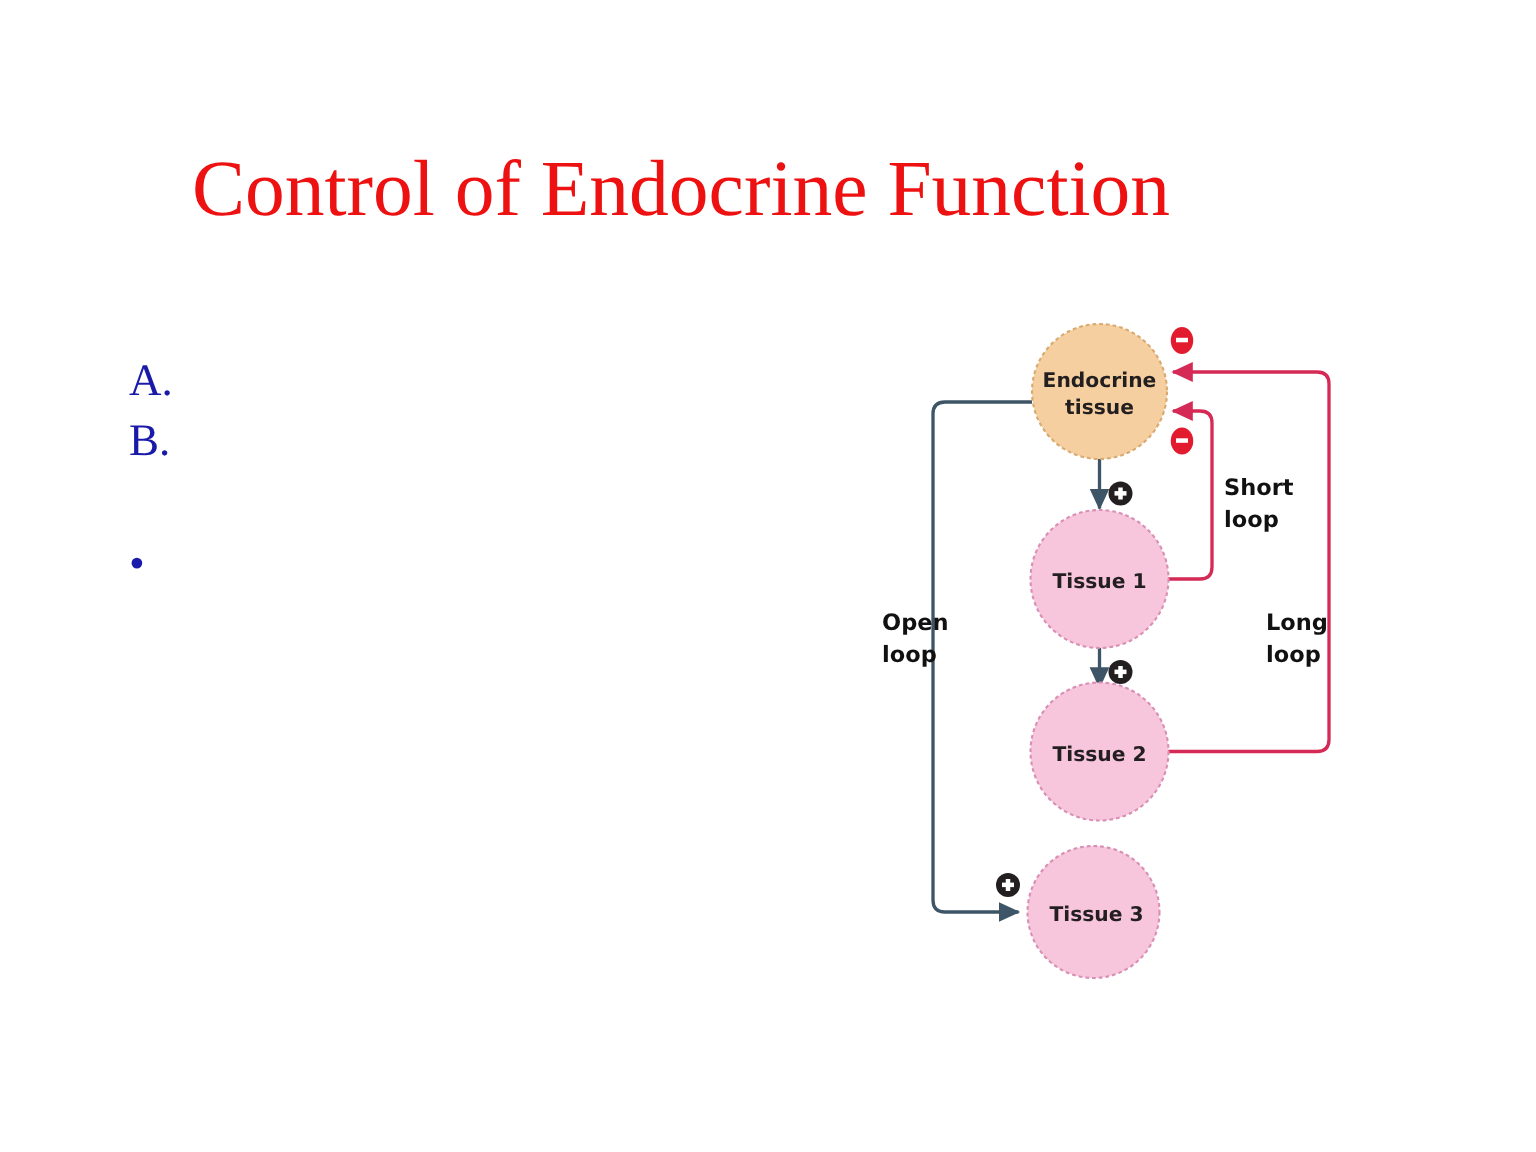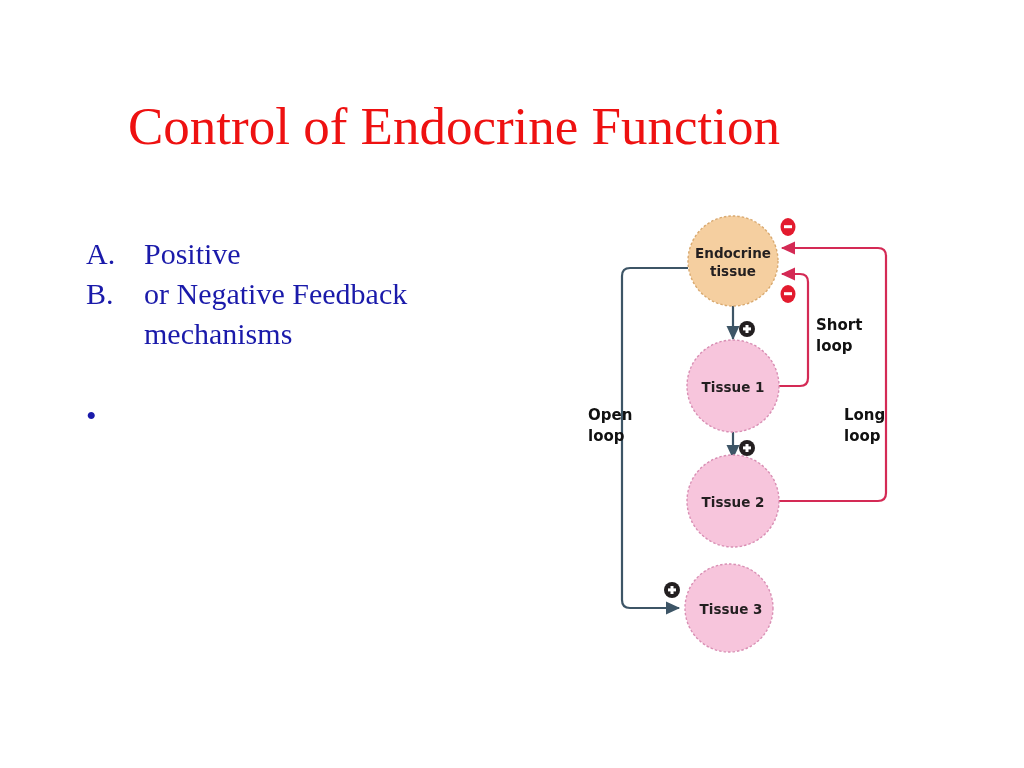--- a/index.html
+++ b/index.html
@@ -92,26 +92,24 @@
 </style>
 </head>
 <body>
 
 <div id="slide-title">Control of Endocrine Function</div>
 
 <div id="content-list">
 
   <div class="list-item">
     <span class="list-marker">A.</span>
-    <span class="list-text">Positive</span>
   </div>
 
   <div class="list-item">
     <span class="list-marker">B.</span>
-    <span class="list-text">or Negative Feedback mechanisms</span>
   </div>
 
   <div class="spacer-line"></div>
 
   <div class="list-item">
     <span class="list-marker bullet-dot">•</span>
   </div>
 
 </div>
 

